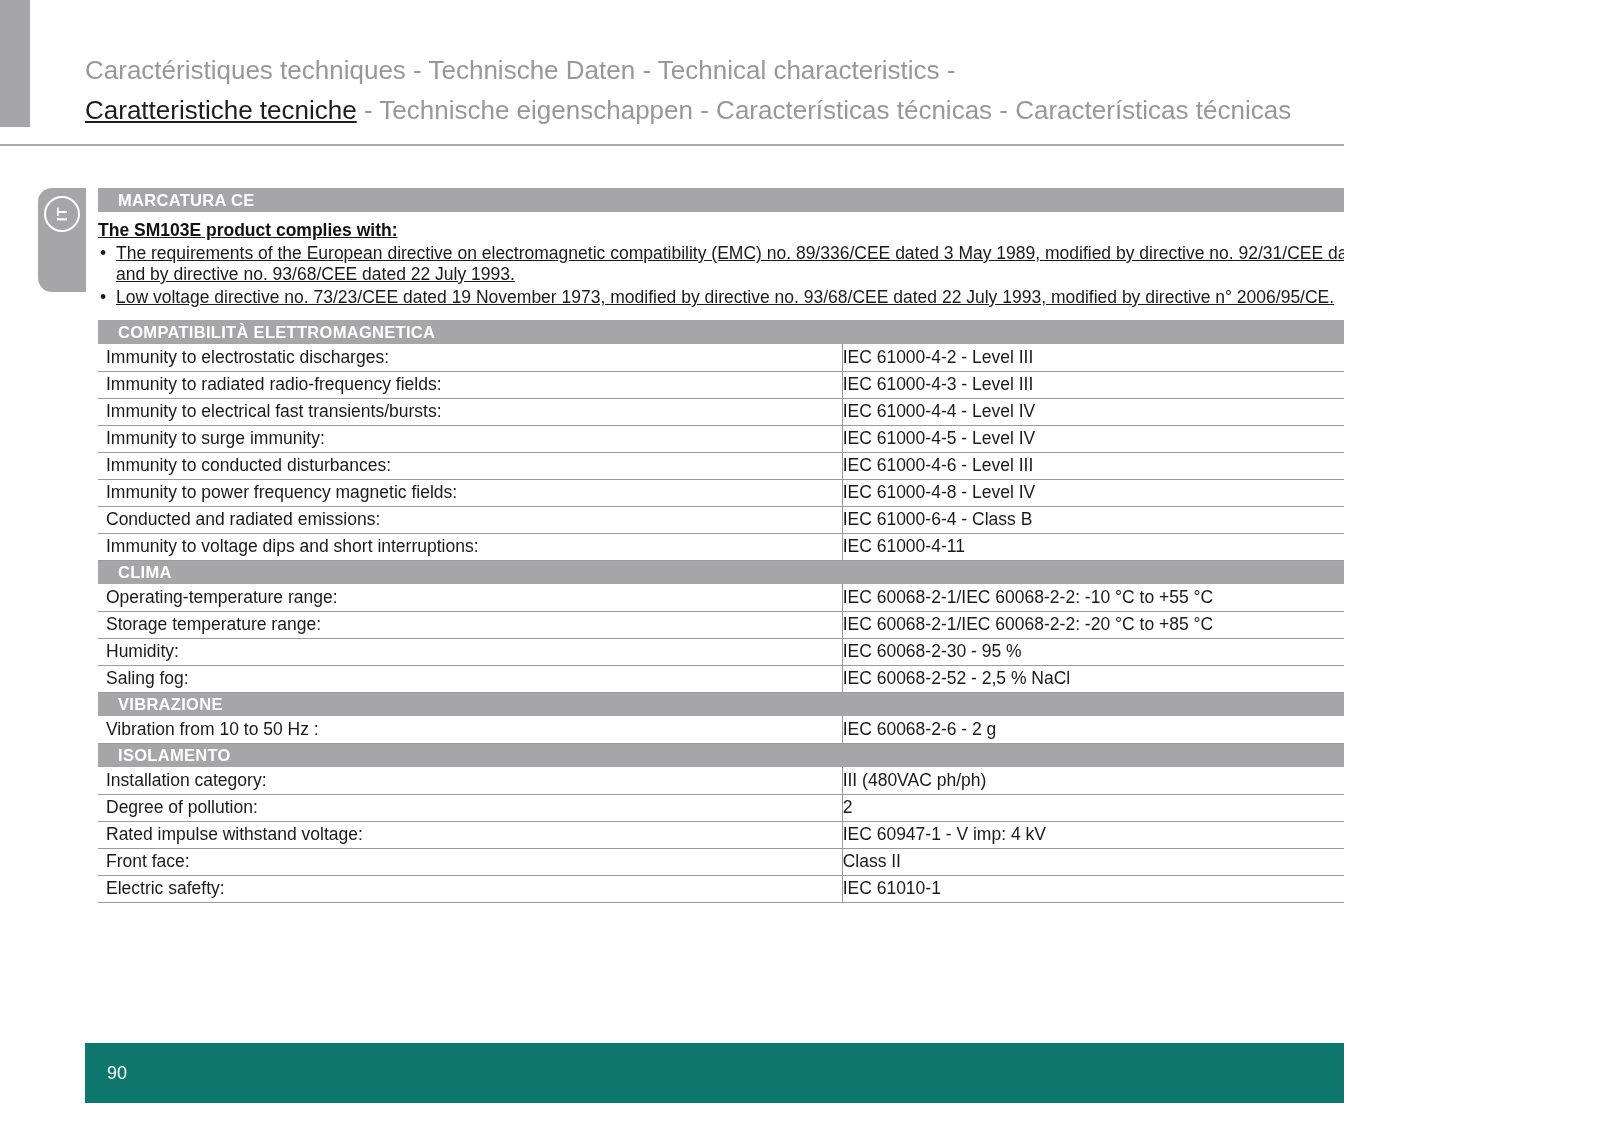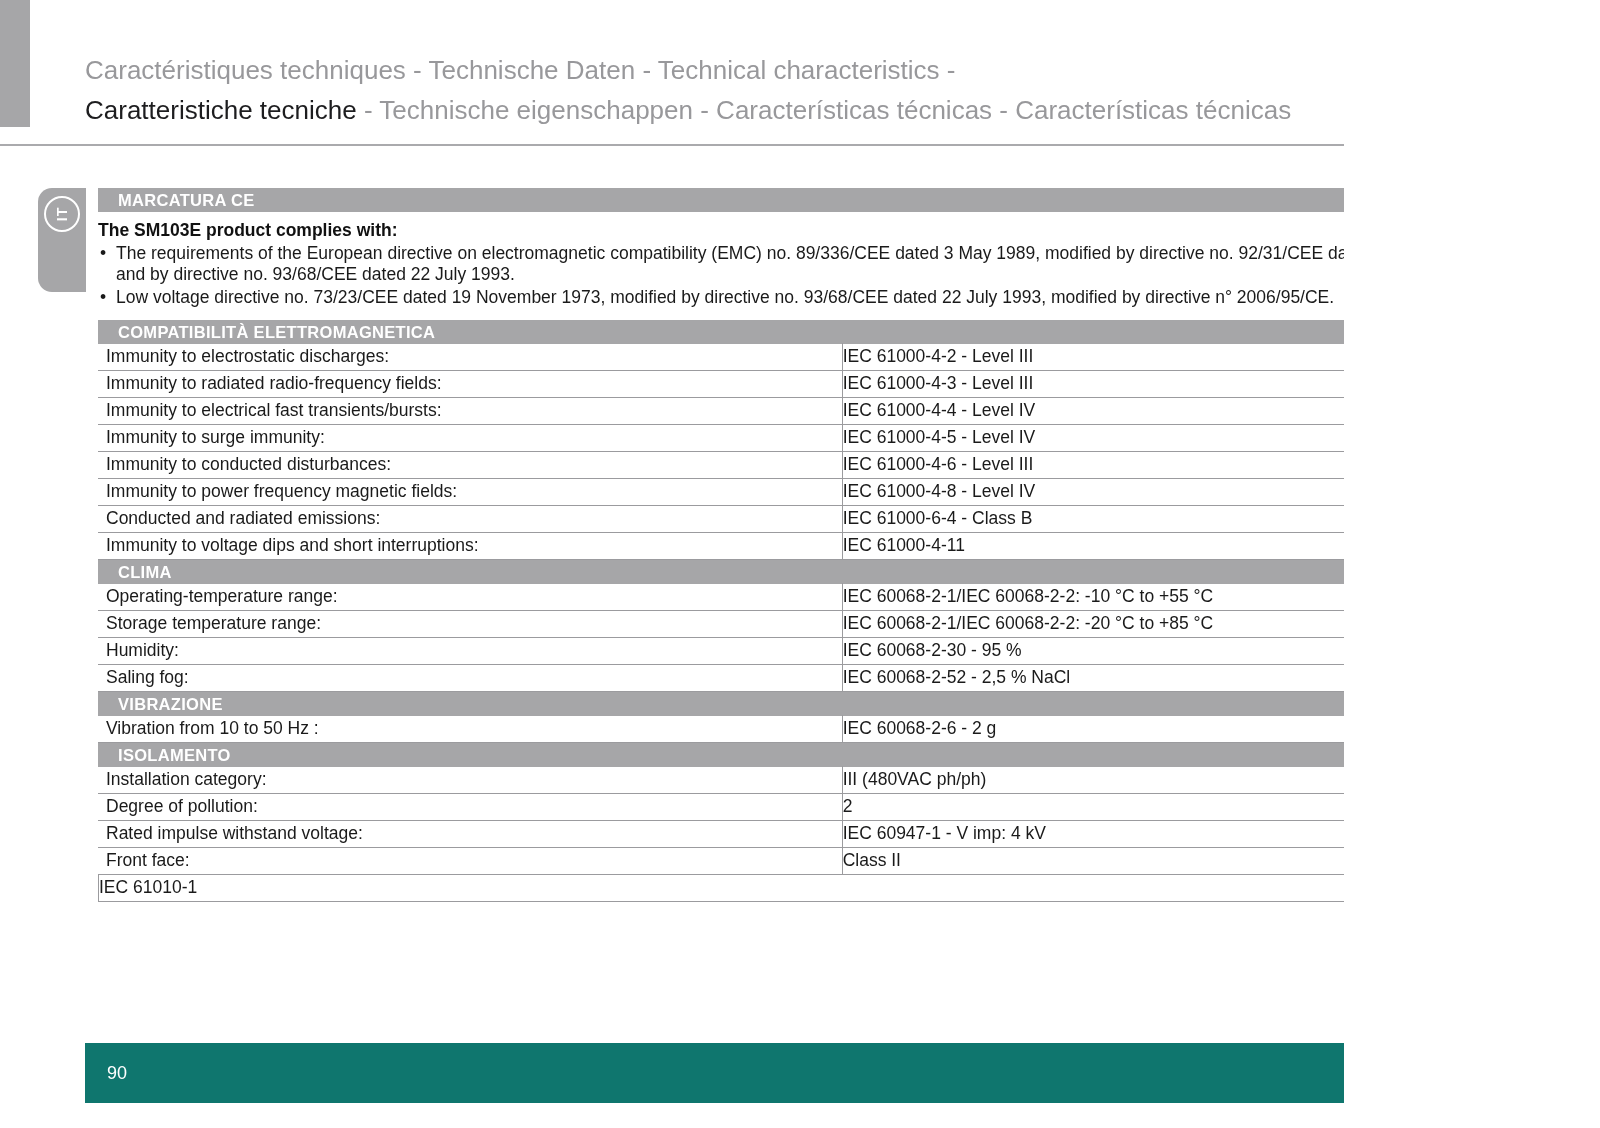--- a/index.html
+++ b/index.html
@@ -15,21 +15,21 @@
   .edge-strip{
     position:absolute;left:0;top:0;width:30px;height:127px;
     background:#a6a6a8;
   }
   
   .header{
     position:absolute;left:85px;top:50px;width:1420px;
     font-size:26px;line-height:40px;
   }
   .title-gray{color:#98989b;font-weight:400;}
-  .title-black{color:#1d1d1f;font-weight:500;}
+  .title-black{color:#1d1d1f;font-weight:500;text-decoration:underline;}
   
   .divider{position:absolute;left:0;top:128px;width:1600px;height:46px;}
   
   .lang-tab{
     position:absolute;left:38px;top:188px;width:48px;height:104px;
     background:#a6a6a8;border-radius:14px 0 0 14px;
   }
   .lang-circle{
     width:32px;height:32px;border:2px solid #fff;border-radius:50%;
     margin:8px auto 0 auto;display:flex;align-items:center;justify-content:center;
@@ -41,38 +41,38 @@
   
   .content{
     position:absolute;left:98px;top:188px;width:1390px;
   }
   .section-bar{
     background:#a6a6a8;color:#fff;
     font-size:16.5px;font-weight:bold;
     height:24px;line-height:24px;
     padding-left:20px;letter-spacing:.3px;
   }
-  .marcatura-body{padding:4px 0 10px 0;}
+  .marcatura-body{padding:4px 0 10px 0;text-decoration:underline;}
   .intro{
     font-size:17.5px;font-weight:bold;color:#111;
     margin:4px 0 2px 0;
   }
   .bullet{
     position:relative;
     font-size:17.5px;line-height:21px;color:#1a1a1a;
     padding-left:18px;margin:2px 0;
   }
   .bullet::before{
     content:"\2022";
     position:absolute;left:2px;top:0;
     font-size:17.5px;
   }
   
   .spec-table{width:100%;}
-  .trow{display:flex;height:27px;align-items:flex-end;}
+  .trow{display:flex;height:27px;align-items:center;}
   .tlabel{
     width:53.5%;box-sizing:border-box;
     border-bottom:1px solid #9b9b9e;
     font-size:17.5px;line-height:27px;
     padding-left:8px;white-space:nowrap;overflow:hidden;
   }
   .tvalue{
     flex:1;box-sizing:border-box;
     border-bottom:1px solid #9b9b9e;
     border-left:1px solid #9b9b9e;
@@ -199,20 +199,21 @@
       </div>
       <div class="trow">
         <div class="tlabel">Rated impulse withstand voltage:</div>
         <div class="tvalue">IEC 60947-1 - V imp: 4 kV</div>
       </div>
       <div class="trow">
         <div class="tlabel">Front face:</div>
         <div class="tvalue">Class II</div>
       </div>
       <div class="trow">
+        <div class="tlabel">Electric safefty:</div>
         <div class="tvalue">IEC 61010-1</div>
       </div>
     </div>
 
   </div>
 
   <div class="footer-bar">
     <span>90</span>
   </div>
 

